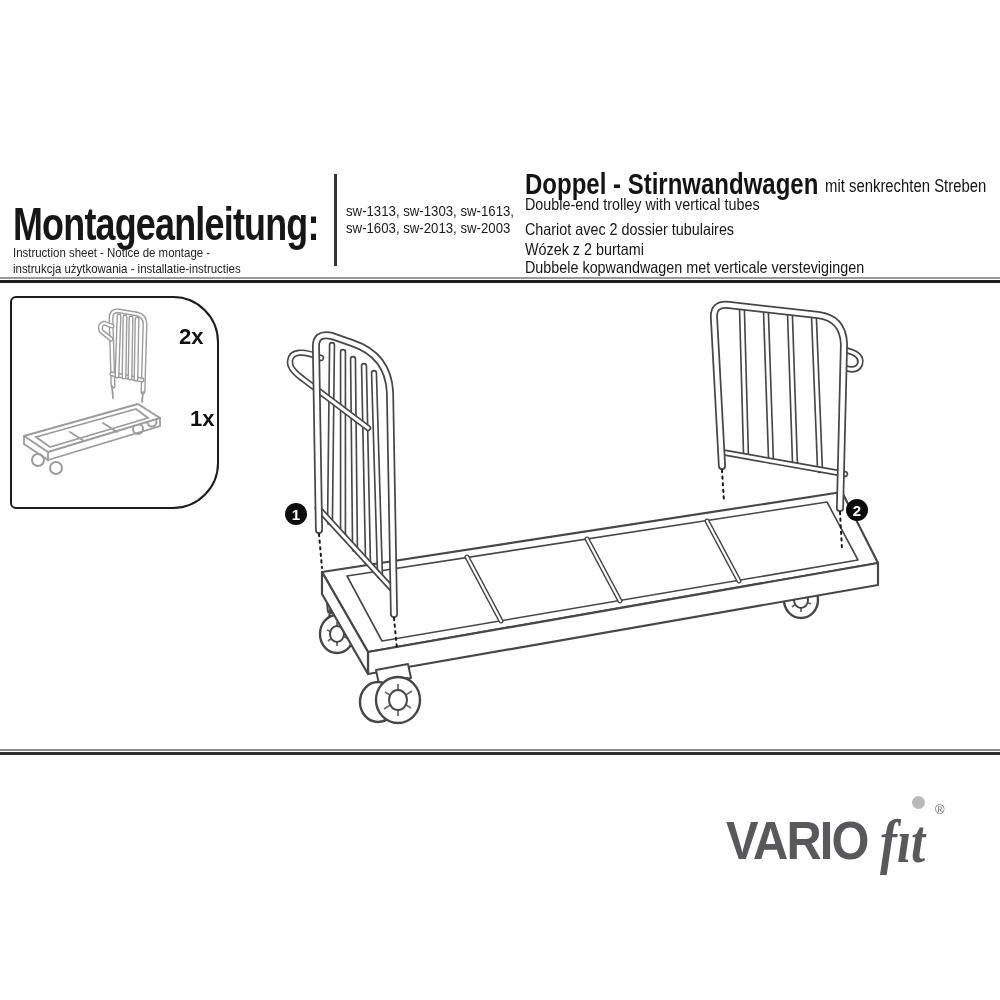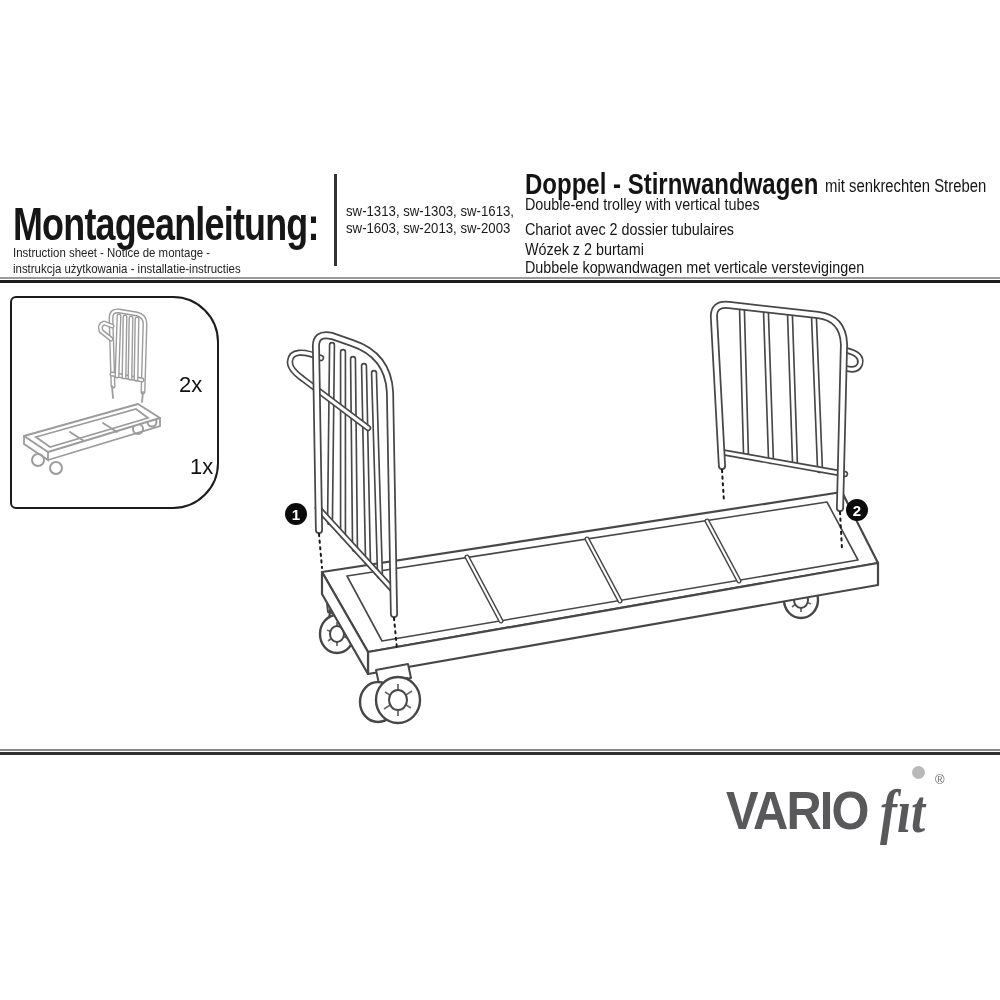--- a/index.html
+++ b/index.html
@@ -18,24 +18,24 @@
   .tr-line{font-size:16.5px;transform:scaleX(.87);color:#161616;left:525px;}
   .tr-en{top:195px;} .tr-fr{top:220px;} .tr-pl{top:240px;} .tr-nl{top:258px;}
 
   .rule-top-light{left:0;top:277px;width:1000px;height:1.5px;background:#9a9a9a;}
   .rule-top-dark{left:0;top:280px;width:1000px;height:3px;background:#1d1d1d;}
   .rule-bot-light{left:0;top:749px;width:1000px;height:1.5px;background:#8a8a8a;}
   .rule-bot-dark{left:0;top:752px;width:1000px;height:3px;background:#2e2e2e;}
 
   .parts-box{left:10px;top:296px;width:205px;height:209px;border:2.5px solid #1c1c1c;
              border-radius:6px 46px 46px 6px;background:#fff;}
-  .qty{font-size:22px;font-weight:normal;color:#111;margin-top:48px;}
+  .qty{font-size:22px;font-weight:bold;color:#111;}
   .qty-2x{left:179px;top:324px;} .qty-1x{left:190px;top:406px;}
 
-  .logo{left:726px;top:770px;white-space:nowrap;}
+  .logo{left:726px;top:800px;white-space:nowrap;}
   .logo-vario{display:inline-block;font-size:53px;font-weight:bold;letter-spacing:-2px;
               color:#59595b;transform:scaleX(.92);transform-origin:left bottom;vertical-align:bottom;}
   .logo-fit{display:inline-block;font-family:"Liberation Serif", serif;font-style:italic;font-weight:bold;
             font-size:62px;color:#59595b;transform:scaleX(.82);transform-origin:left bottom;
             vertical-align:bottom;margin-left:0px;position:relative;top:6px;}
   .logo-dot{position:absolute;left:186px;top:-4px;width:13px;height:13px;border-radius:50%;background:#b9b9b9;}
   .logo-reg{font-size:13px;color:#6a6a6a;vertical-align:top;position:relative;top:2px;}
 
   svg{position:absolute;left:0;top:0;}
   .out,.in{fill:none;stroke-linecap:round;stroke-linejoin:round;}

